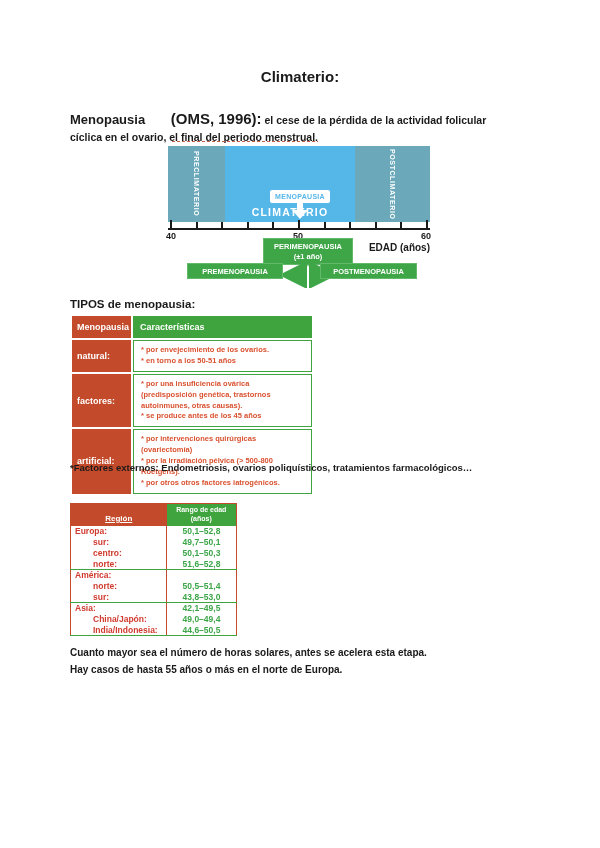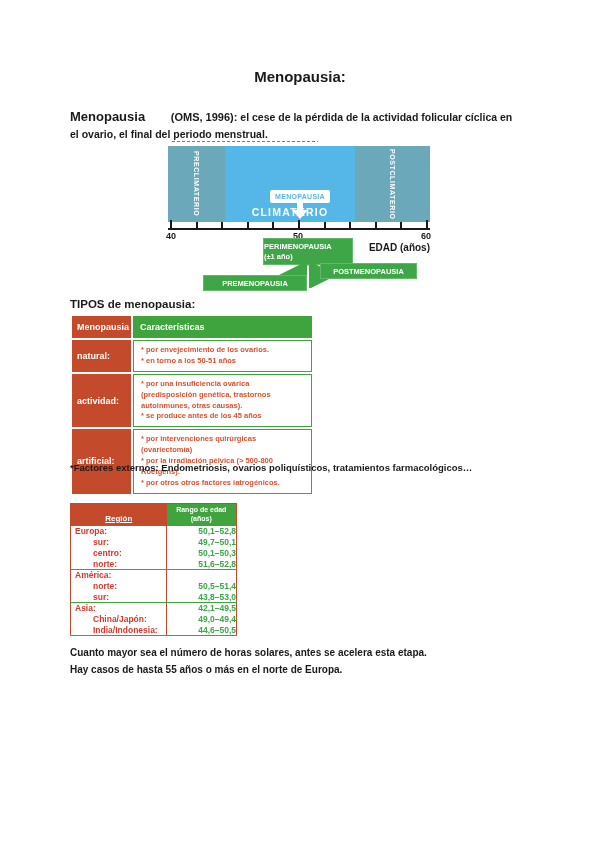--- a/index.html
+++ b/index.html
@@ -6,21 +6,21 @@
   body { background:#888; font-family:"Liberation Sans", sans-serif; }
   .page { position:relative; width:600px; height:848px; background:#ffffff; margin:0 auto;
           font-family:"Liberation Sans", sans-serif; color:#1a1a1a; overflow:hidden; }
 
   .doc-title { position:absolute; top:68px; left:0; width:600px; text-align:center;
                font-size:15px; font-weight:700; }
 
   .intro { position:absolute; left:70px; top:108px; width:450px; font-size:10.5px;
            font-weight:700; line-height:1.45; }
   .intro .lead { font-size:13px; }
-  .intro .cite { font-size:11px;padding-left:22px; }
+  .intro .cite { font-size:15px;padding-left:22px; }
 
   
   .diagram { position:absolute; left:168px; top:138px; width:264px; height:150px; }
   .redline { position:absolute; left:4px; top:3px; width:146px; height:1px;
              background:repeating-linear-gradient(90deg,#c4604a 0 3px,transparent 3px 5px); }
   .bar-seg { position:absolute; top:8px; height:76px; }
   .seg-teal { background:#6aa8ba; }
   .seg-sky  { background:#55b7e8; }
   .vlabel { position:absolute; top:8px; height:76px; display:flex; align-items:center; justify-content:center;
             writing-mode:vertical-rl; color:#fff; font-weight:700; font-size:7px; letter-spacing:0.6px; }
@@ -34,25 +34,25 @@
                      border-left:8px solid transparent; border-right:8px solid transparent;
                      border-top:9px solid #fff; }
   .axis-line { position:absolute; left:0; top:90px; width:262px; height:2px; background:#1a1a1a; }
   .tick { position:absolute; width:1.5px; background:#1a1a1a; }
   .tick.minor { top:84px; height:6px; }
   .tick.major { top:82px; height:8px; }
   .axis-num { position:absolute; top:93px; width:18px; text-align:center; font-size:9px; font-weight:700; }
   .axis-title { position:absolute; left:170px; top:104px; width:92px; text-align:right;
                 font-size:10px; font-weight:700; }
   .peri-box { position:absolute; left:95px; top:100px; width:90px; height:27px; background:#3fa648;
-              text-align:left; color:#fff; font-weight:700; font-size:7.5px; line-height:10px;
+              text-align:center; color:#fff; font-weight:700; font-size:7.5px; line-height:10px;
               padding-top:3px; border:1px solid #63b96a; }
   .side-box { position:absolute; top:125px; height:16px; background:#3fa648; text-align:center;
               color:#fff; font-weight:700; font-size:7.5px; line-height:16px; border:1px solid #63b96a; }
-  .pre-box  { left:35px;  width:104px;margin-top:12px; }
+  .pre-box  { left:19px;  width:96px; }
   .post-box { left:142px; width:97px;margin-left:10px; }
   .arrow-svg { position:absolute; left:0; top:0; width:264px; height:150px; pointer-events:none; }
 
   
   .h-tipos   { position:absolute; left:70px; top:298px; font-size:11.5px; font-weight:700; }
   .footnote  { position:absolute; left:70px; top:462px; font-size:9.5px; font-weight:700; }
   .h-edad    { position:absolute; left:70px; top:486px; font-size:11.5px; font-weight:700; }
   .closing   { position:absolute; left:70px; top:644px; font-size:10px; font-weight:700; line-height:17px; }
 
   
@@ -71,30 +71,30 @@
   .t2 { position:absolute; left:70px; top:503px; border-collapse:collapse; }
   .t2 td { font-weight:700; }
   .t2 .hd-region { width:96px; background:#c34a2a; color:#fff; font-size:8px; text-align:center;
                    vertical-align:bottom; padding-bottom:3px; }
   .t2 .hd-region span { text-decoration:underline; }
   .t2 .hd-range { width:70px; background:#3fa43d; color:#fff; font-size:7px; text-align:center;
                   line-height:1.25; padding:2px 0; }
   .t2 { border:1.6px solid #c34a2a; }
   .t2 .b-region { color:#d03a2f; font-size:8.5px; height:11px; padding-left:4px; }
   .t2 .b-region.ind { padding-left:22px; }
-  .t2 .b-value { color:#3ba548; font-size:8.5px; text-align:right; border-left:1.6px solid #c34a2a; }
+  .t2 .b-value { color:#3ba548; font-size:8.5px; text-align:center; border-left:1.6px solid #c34a2a; }
   .t2 tr.gend td { border-bottom:1.6px solid #3fa43d; }
   .t2 tr.last td { border-bottom:1.6px solid #3fa43d; }
 </style>
 </head>
 <body>
 
 <div class="page">
 
-  <div class="doc-title">Menopausia:</div>
+  <div class="doc-title">Climaterio:</div>
 
   <div class="intro"><span class="lead">Menopausia </span><span class="cite">(OMS, 1996):</span><span> el cese de la pérdida de la actividad folicular cíclica en el ovario, el final del periodo menstrual.</span></div>
 
   <div class="diagram">
     <div class="redline"></div>
 
     <div class="bar-seg seg-teal" style="left:0; width:57px;"></div>
     <div class="bar-seg seg-sky" style="left:57px; width:130px;"></div>
     <div class="bar-seg seg-teal" style="left:187px; width:75px;"></div>
 
@@ -149,21 +149,21 @@
       <td class="c-head-char">Características</td>
     </tr>
     <tr>
       <td class="c-name">natural:</td>
       <td class="c-char">
         <span>* por envejecimiento de los ovarios.</span>
         <span>* en torno a los 50-51 años</span>
       </td>
     </tr>
     <tr>
-      <td class="c-name">actividad:</td>
+      <td class="c-name">factores:</td>
       <td class="c-char">
         <span>* por una insuficiencia ovárica (predisposición genética, trastornos autoinmunes, otras causas).</span>
         <span>* se produce antes de los 45 años</span>
       </td>
     </tr>
     <tr>
       <td class="c-name">artificial:</td>
       <td class="c-char">
         <span>* por intervenciones quirúrgicas (ovariectomía)</span>
         <span>* por la irradiación pélvica (&gt; 500-800 Roetgens).</span>

